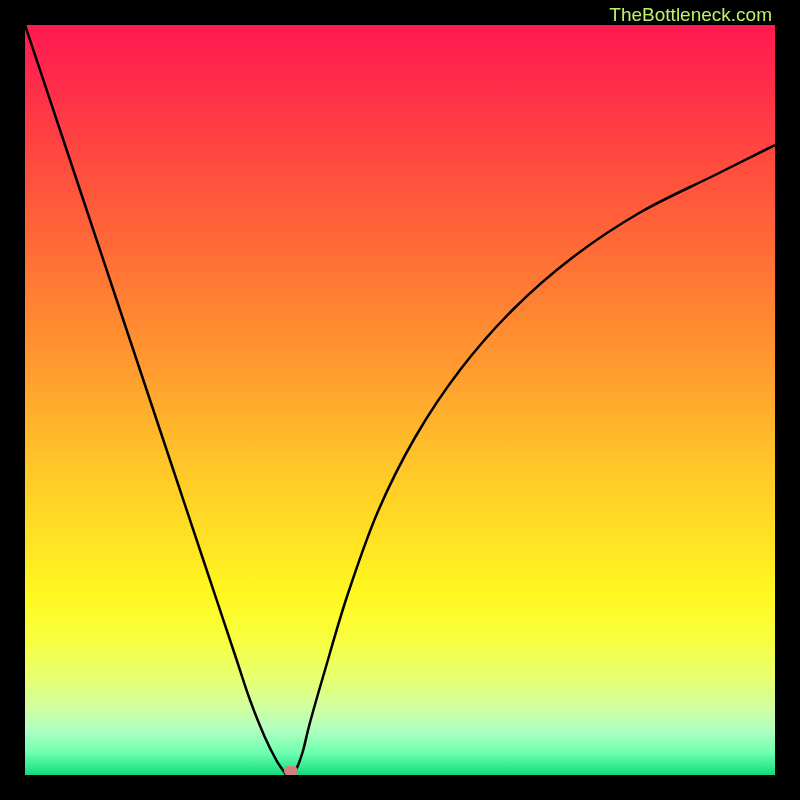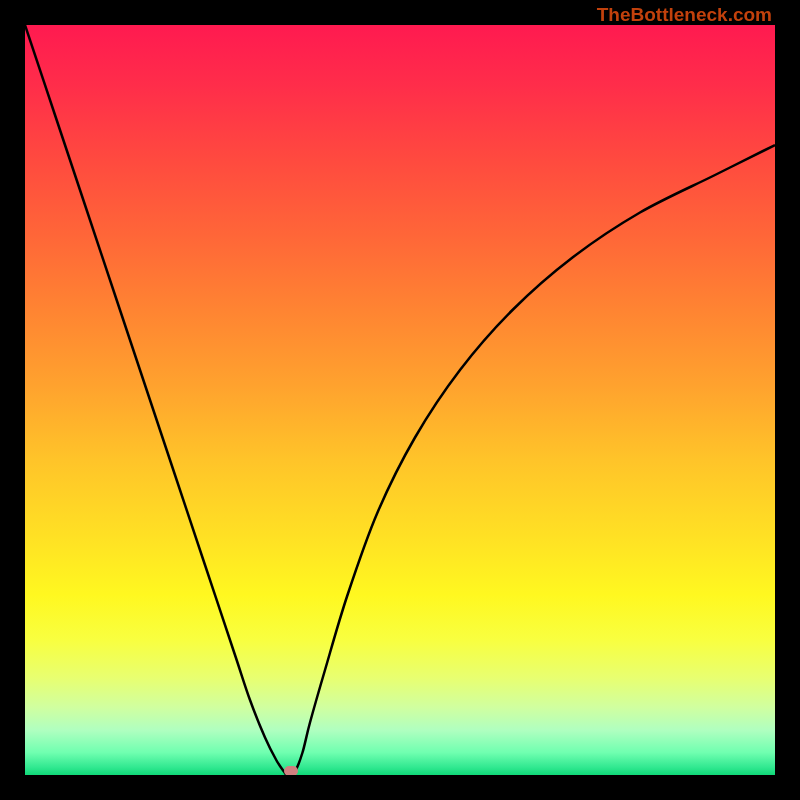--- a/index.html
+++ b/index.html
@@ -32,23 +32,23 @@
       top: 0;
       left: 0;
       width: 100%;
       height: 100%;
       z-index: 2;
     }
     .watermark {
       position: absolute;
       top: 4px;
       right: 28px;
-      color: #c2410c;
+      color: #bef264;
       font-size: 19px;
-      font-weight: 700;
+      font-weight: 400;
       z-index: 5;
     }
     .marker {
       position: absolute;
       width: 14px;
       height: 10px;
       background: #d08080;
       border-radius: 5px;
       z-index: 3;
       transform: translate(-50%, -50%);

